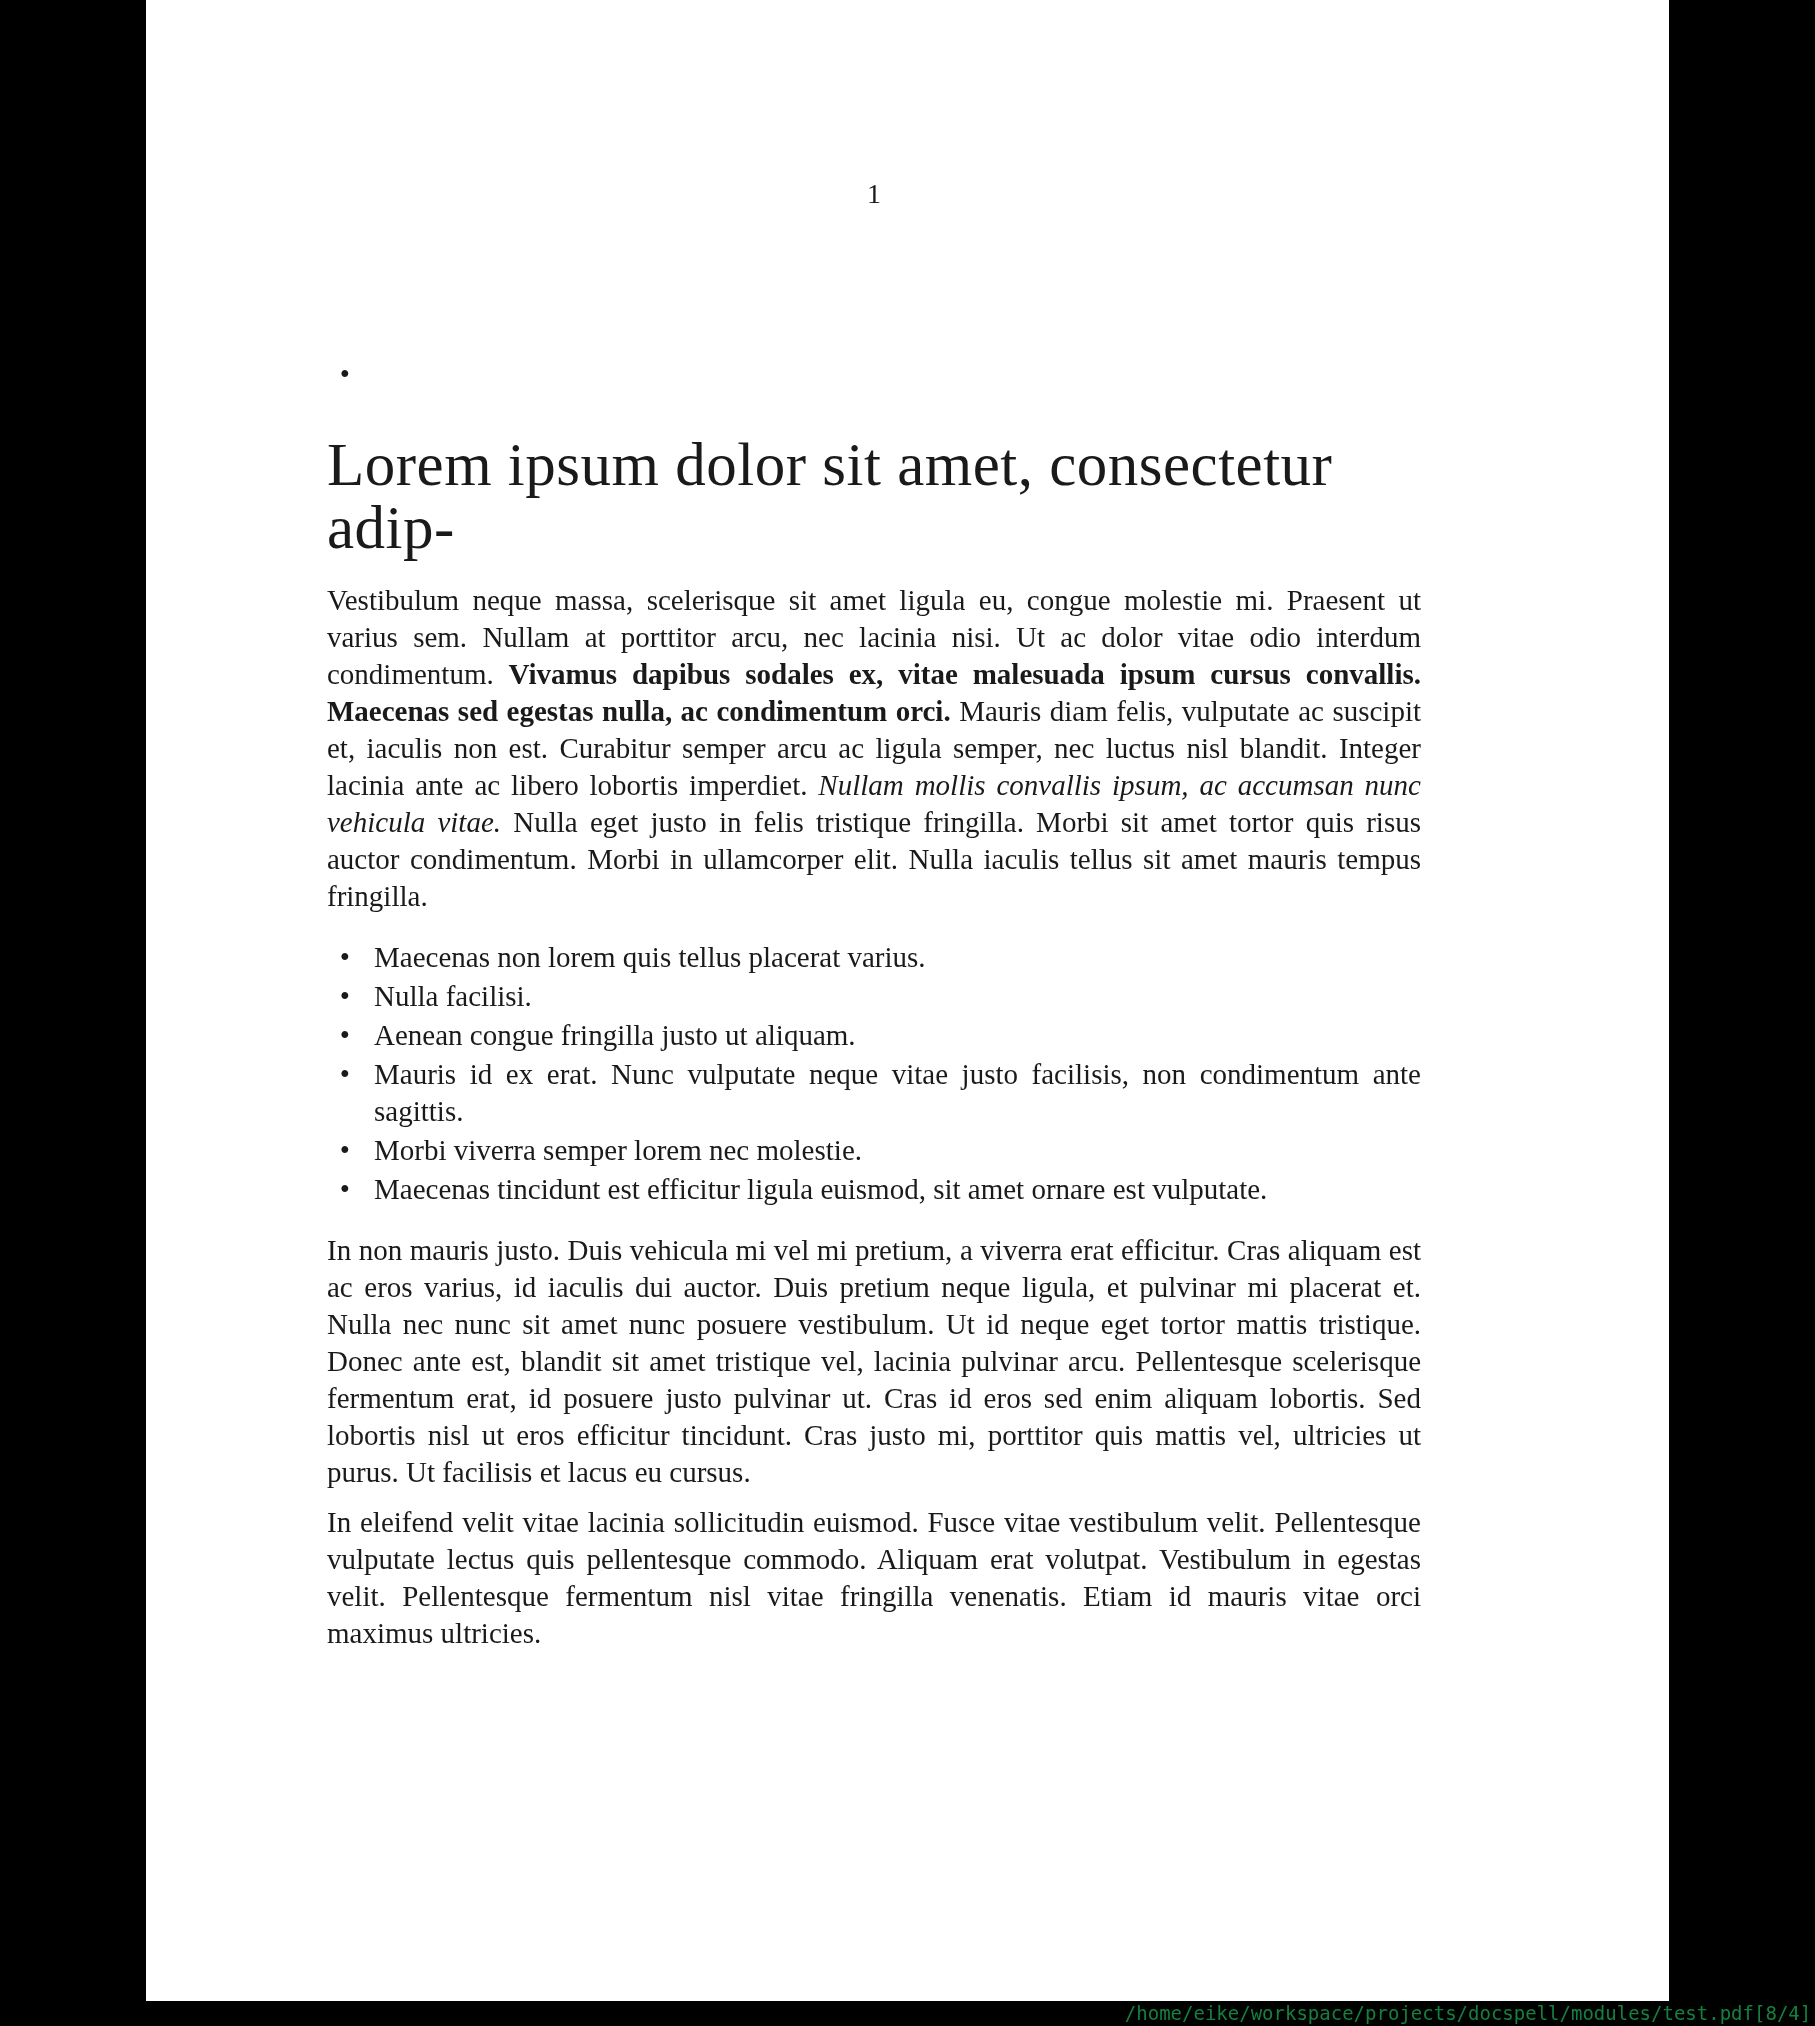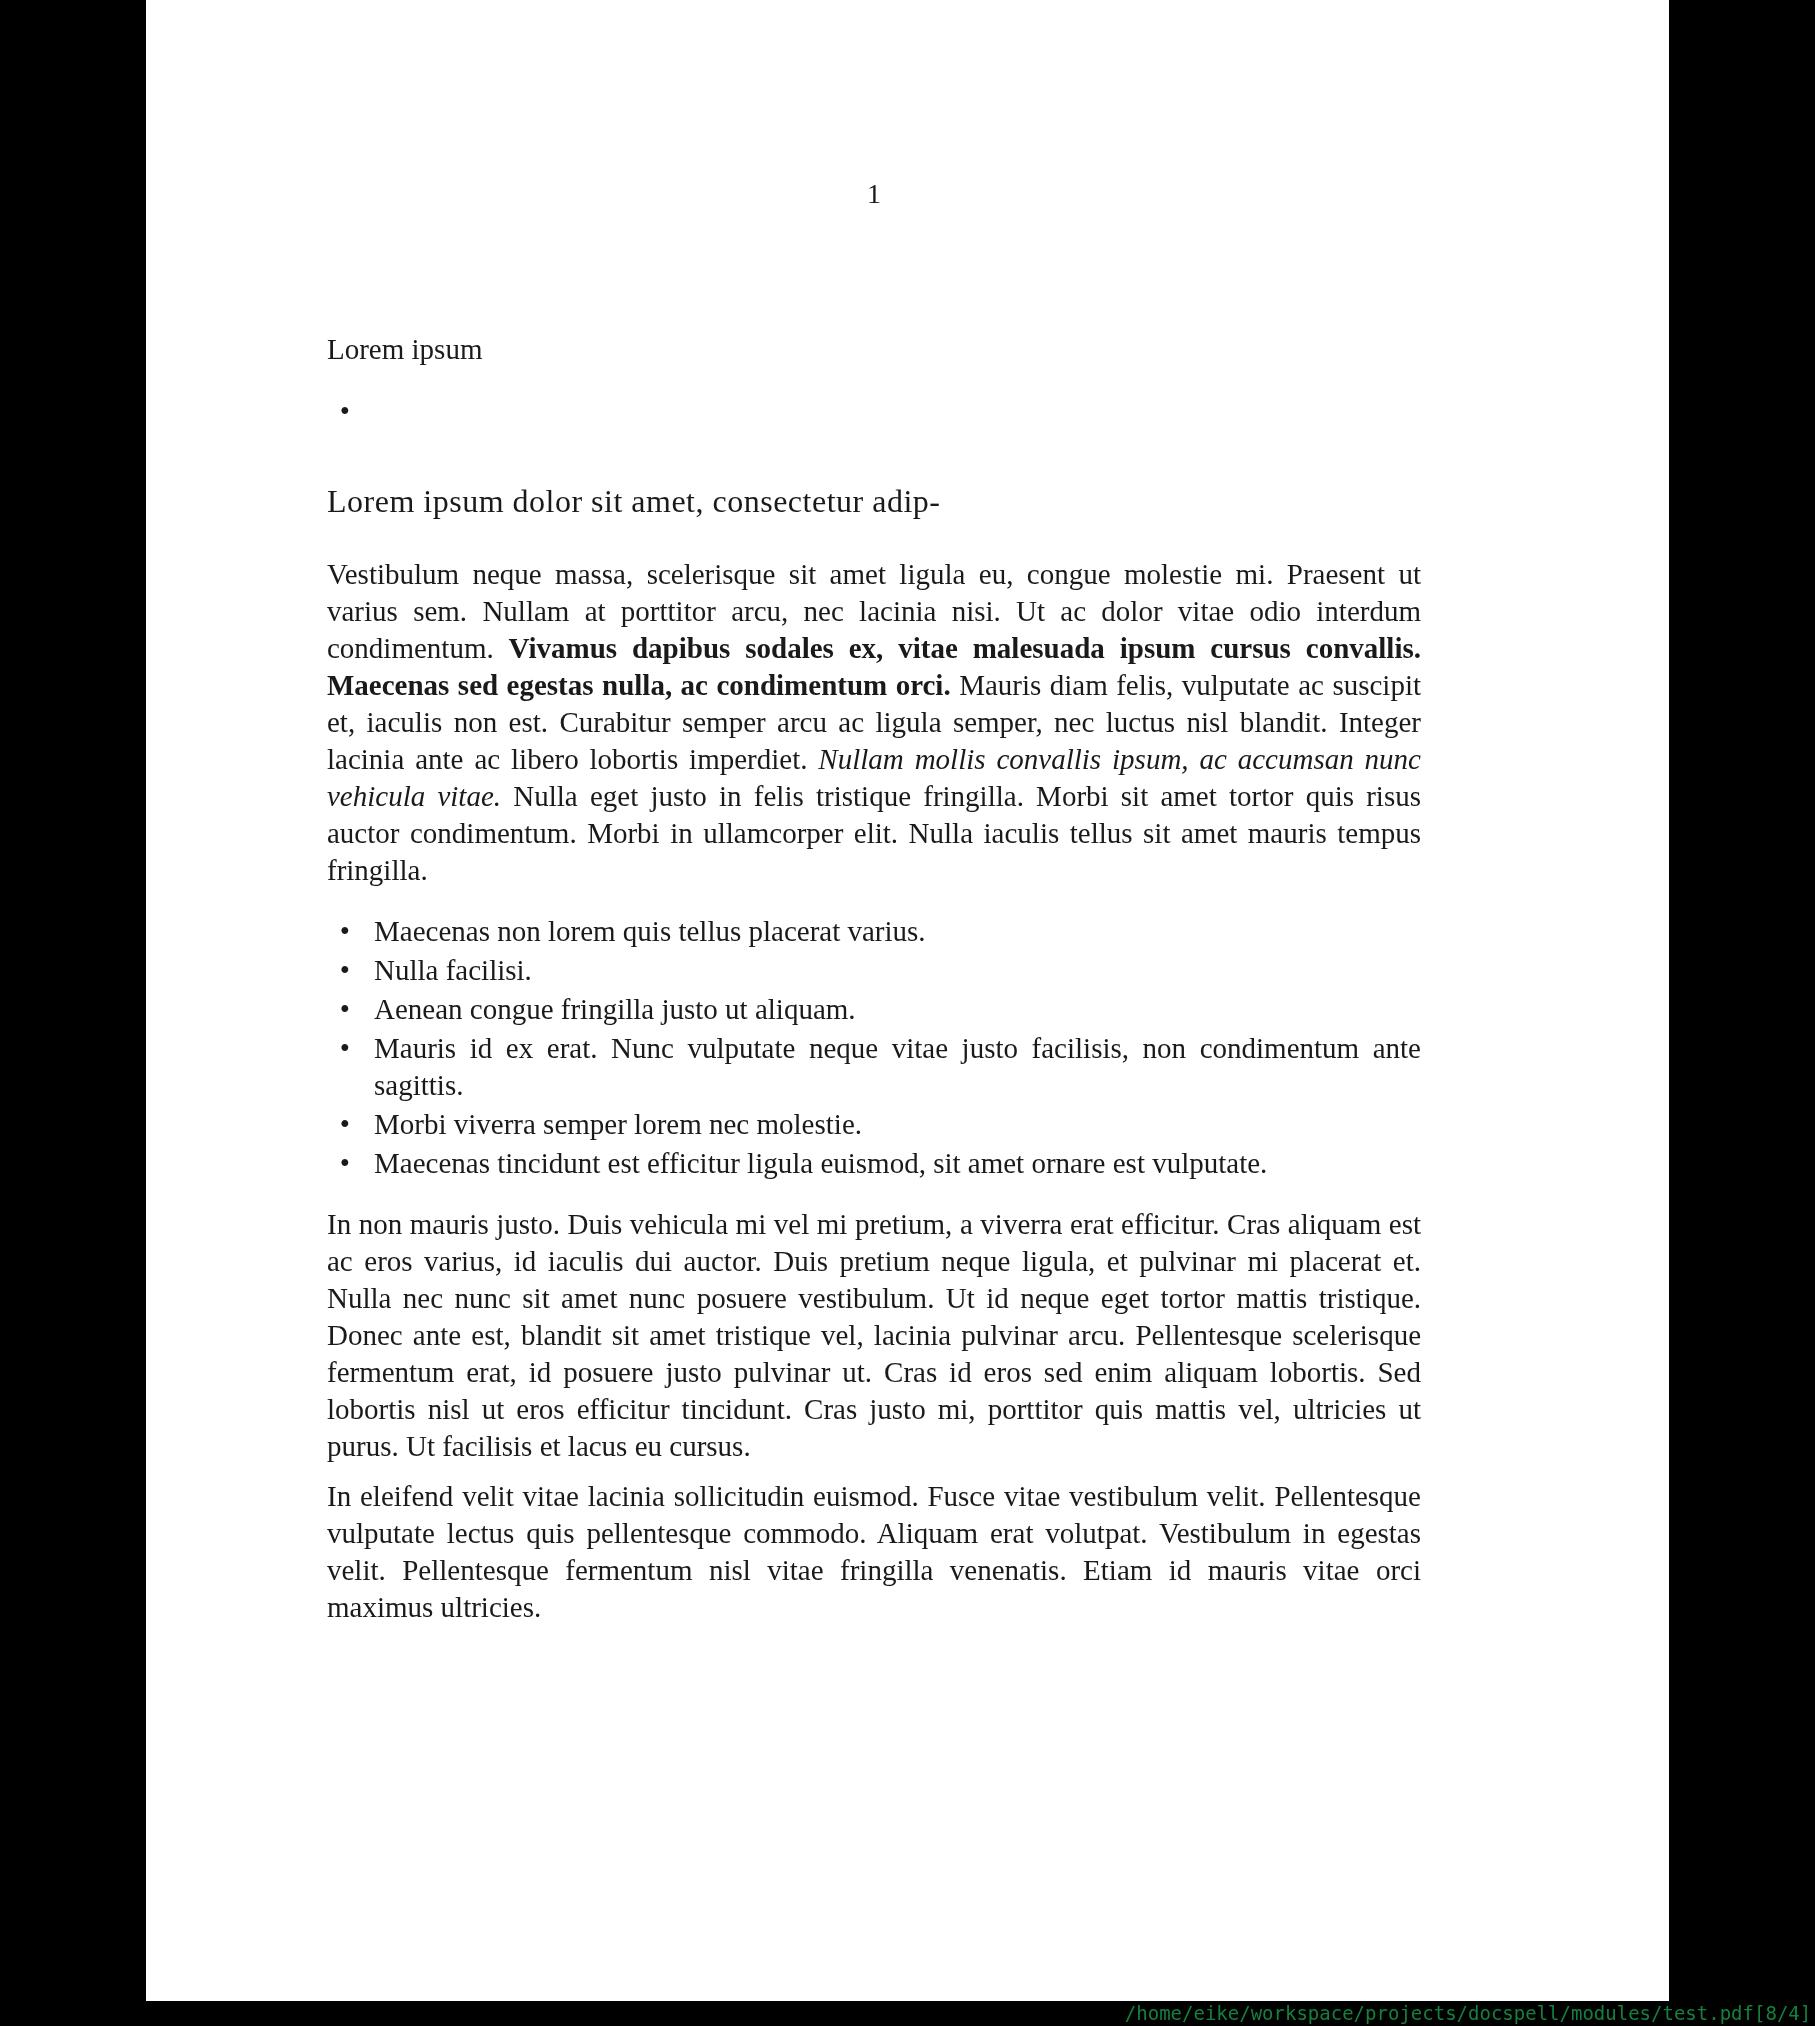--- a/index.html
+++ b/index.html
@@ -42,21 +42,21 @@
   .bullet {
     position: absolute;
     left: 3.8px; top: 0;
     width: 28px;
     text-align: center;
     font-size: 29px;
     line-height: 37px;
   }
   h1.heading {
     margin: 40px 0 0 0;
-    font-size: 32px;
+    font-size: 61px;
     line-height: 63px;
     font-weight: normal;
     letter-spacing: 0.5px;
   }
   h1.heading span { display: block; }
   .content p.body-par {
     margin: 13.2px 0 0 0;
     text-align: justify;
   }
   .content p.first-par { margin-top: 23px; }
@@ -89,21 +89,20 @@
 </style>
 </head>
 <body>
 
 <div class="page">
 
   <div class="pagenum">1</div>
 
   <div class="content">
 
-    <p class="intro">Lorem ipsum</p>
 
     <div class="empty-item">
       <span class="bullet">•</span>
     </div>
 
     <h1 class="heading">
       <span>Lorem ipsum dolor sit amet, consectetur adip-</span>
     </h1>
 
     <p class="body-par first-par"><span>Vestibulum neque massa, scelerisque sit amet ligula eu, congue molestie mi. Praesent ut varius sem. Nullam at porttitor arcu, nec lacinia nisi. Ut ac dolor vitae odio interdum condimentum. </span><b>Vivamus dapibus sodales ex, vitae malesuada ipsum cursus convallis. Maecenas sed egestas nulla, ac condimentum orci.</b><span> Mauris diam felis, vulputate ac suscipit et, iaculis non est. Curabitur semper arcu ac ligula semper, nec luctus nisl blandit. Integer lacinia ante ac libero lobortis imperdiet. </span><i>Nullam mollis convallis ipsum, ac accumsan nunc vehicula vitae.</i><span> Nulla eget justo in felis tristique fringilla. Morbi sit amet tortor quis risus auctor condimentum. Morbi in ullamcorper elit. Nulla iaculis tellus sit amet mauris tempus fringilla.</span></p>

